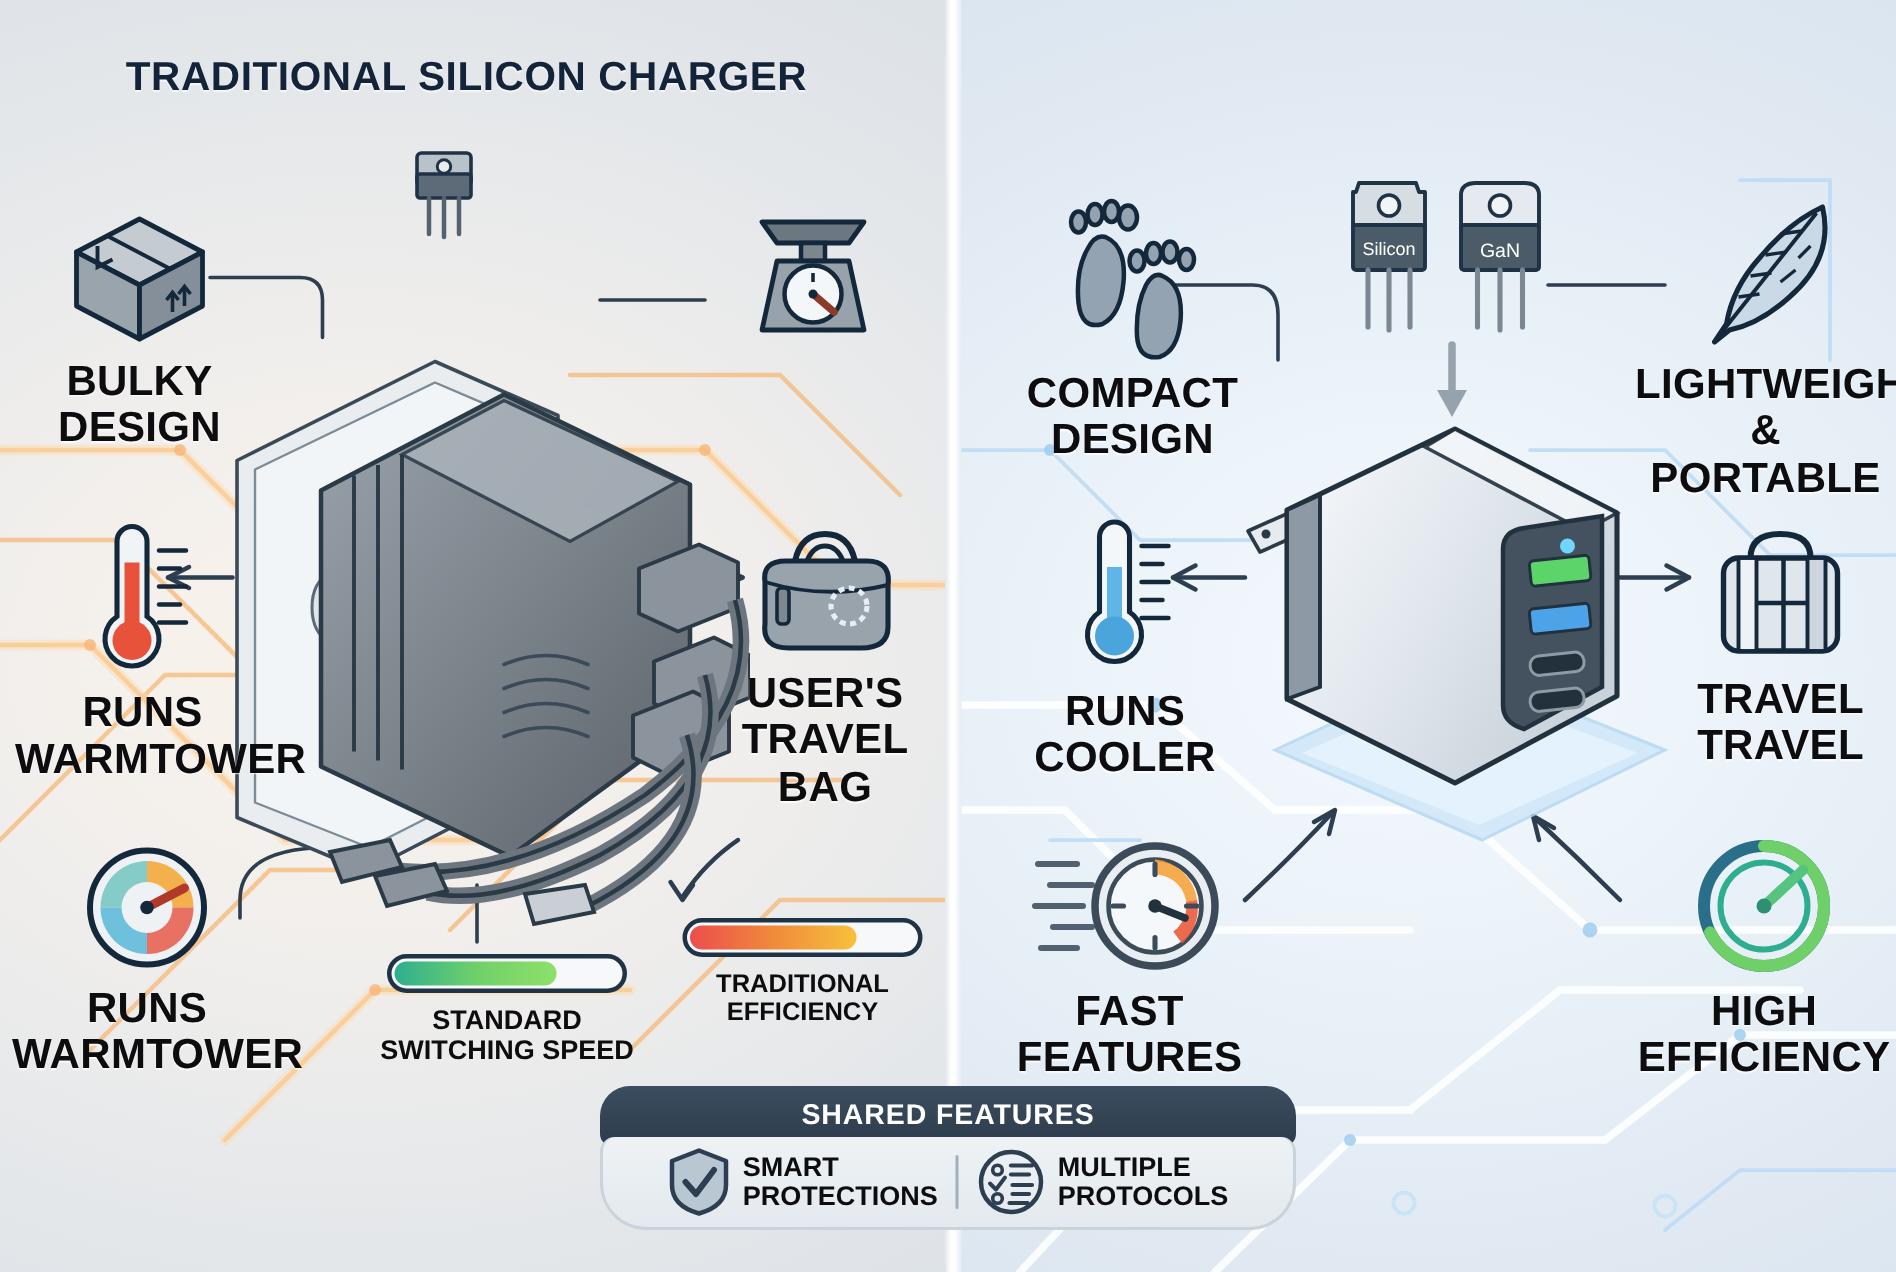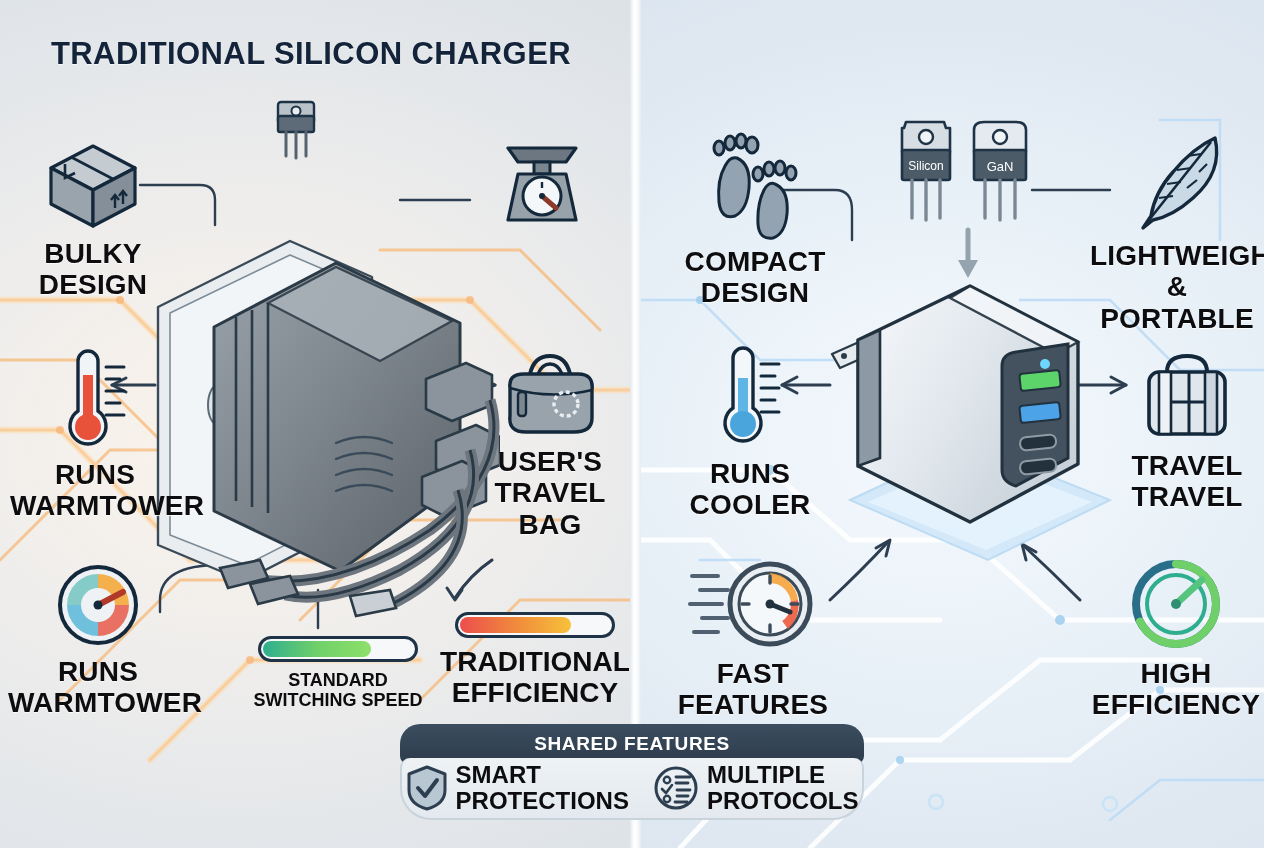--- a/index.html
+++ b/index.html
@@ -21,21 +21,21 @@
       radial-gradient(ellipse 640px 520px at 48% 52%, #f4f9fd 0%, #e9f1f8 45%, #e0e9f2 78%, #dbe5ef 100%); }
   .divider { position: absolute; left: 630px; top: 0; width: 11px; height: 848px;
     background: linear-gradient(90deg,#e3e7eb 0%,#fdfefe 35%,#ffffff 55%,#e6ecf1 100%); }
 
   
   .traces { position: absolute; inset: 0; }
 
   
   .panel-title {
     position: absolute; top: 36px; width: 100%; text-align: center;
-    font-size: 31px; font-weight: 700; letter-spacing: .4px;
+    font-size: 27px; font-weight: 700; letter-spacing: .4px;
     color: #13243a; white-space: nowrap;
     text-shadow: 0 1px 1px rgba(255,255,255,.7);
   }
   .panel.left  .panel-title { padding-right: 10px; }
   .panel.right .panel-title { padding-left: 4px; }
 
   
   .feat { position: absolute; text-align: center; }
   .feat .icon { display: block; margin: 0 auto 6px; }
   .feat .cap {
@@ -73,21 +73,21 @@
     display: flex; align-items: center; justify-content: center;
   }
   .sf-body {
     margin-top: -6px; height: 62px; border-radius: 10px 10px 31px 31px;
     background: linear-gradient(180deg,#eef2f5,#e3e9ee);
     border: 2px solid #c9d3dc; border-top: none;
     display: flex; align-items: center; justify-content: center; gap: 0;
   }
   .sf-item { display: flex; align-items: center; gap: 8px; padding: 0 12px; }
   .sf-item .txt {
-    font-size: 24px; font-weight: 700; line-height: 1.08; color: #0d0d0f;
+    font-size: 18px; font-weight: 700; line-height: 1.08; color: #0d0d0f;
     white-space: pre-line; text-align: left;
   }
   .sf-sep { width: 2px; height: 36px; background: #9fb0bf; border-radius: 1px; }
 </style>
 </head>
 <body>
 
 <div id="canvas">
 
   <div class="panel left">
@@ -287,21 +287,21 @@
           <div class="fill" style="width: 70%;"></div>
         </div>
       <div class="cap" style="font-size:18px;font-weight:700;line-height:1.12;color:#0d0d0f;white-space:pre-line;">STANDARD
 SWITCHING SPEED</div>
     </div>
 
     <div class="pill-wrap" style="left:440px; top:612px; width:190px;">
       <div class="pill warm">
           <div class="fill" style="width: 72%;"></div>
         </div>
-      <div class="cap" style="font-size:28px;font-weight:700;line-height:1.12;color:#0d0d0f;white-space:pre-line;">TRADITIONAL
+      <div class="cap" style="font-size:17px;font-weight:700;line-height:1.12;color:#0d0d0f;white-space:pre-line;">TRADITIONAL
 EFFICIENCY</div>
     </div>
   </div>
 
   <div class="panel right">
 
     <svg class="traces" width="624" height="848" viewBox="0 0 624 848">
       <g stroke="#ffffff" stroke-width="5" fill="none" opacity=".9" stroke-linecap="round">
         <path d="M-10 470 L130 470 L210 540 L330 540"></path>
         <path d="M-10 540 L70 540 L150 620 L300 620"></path>

